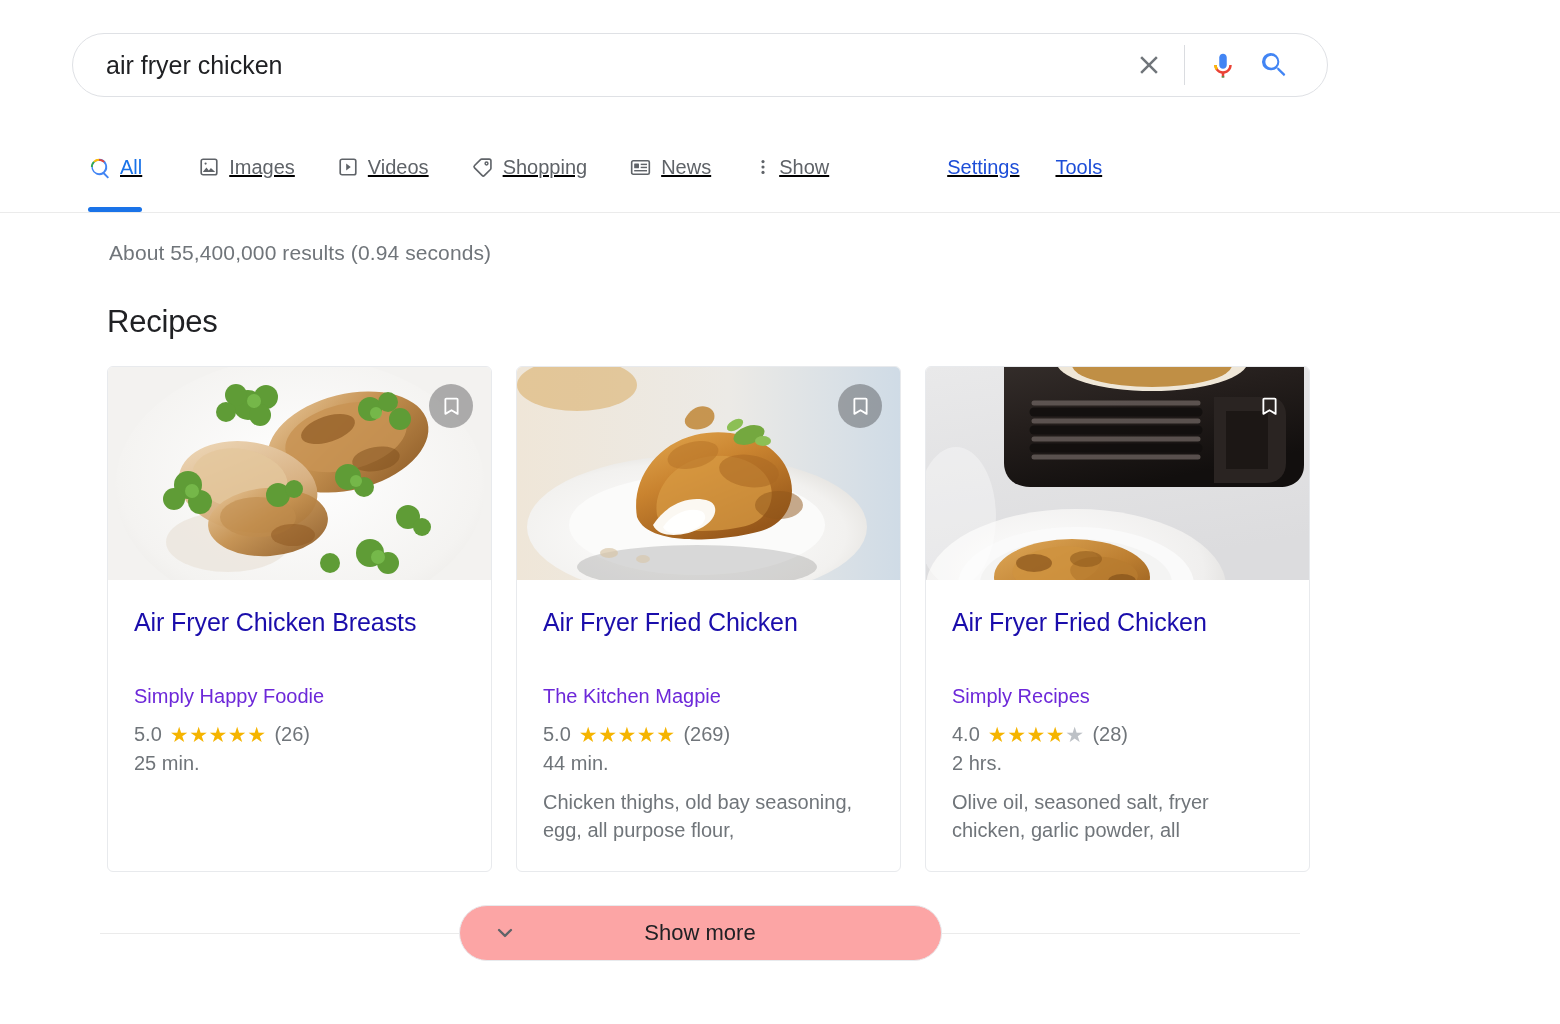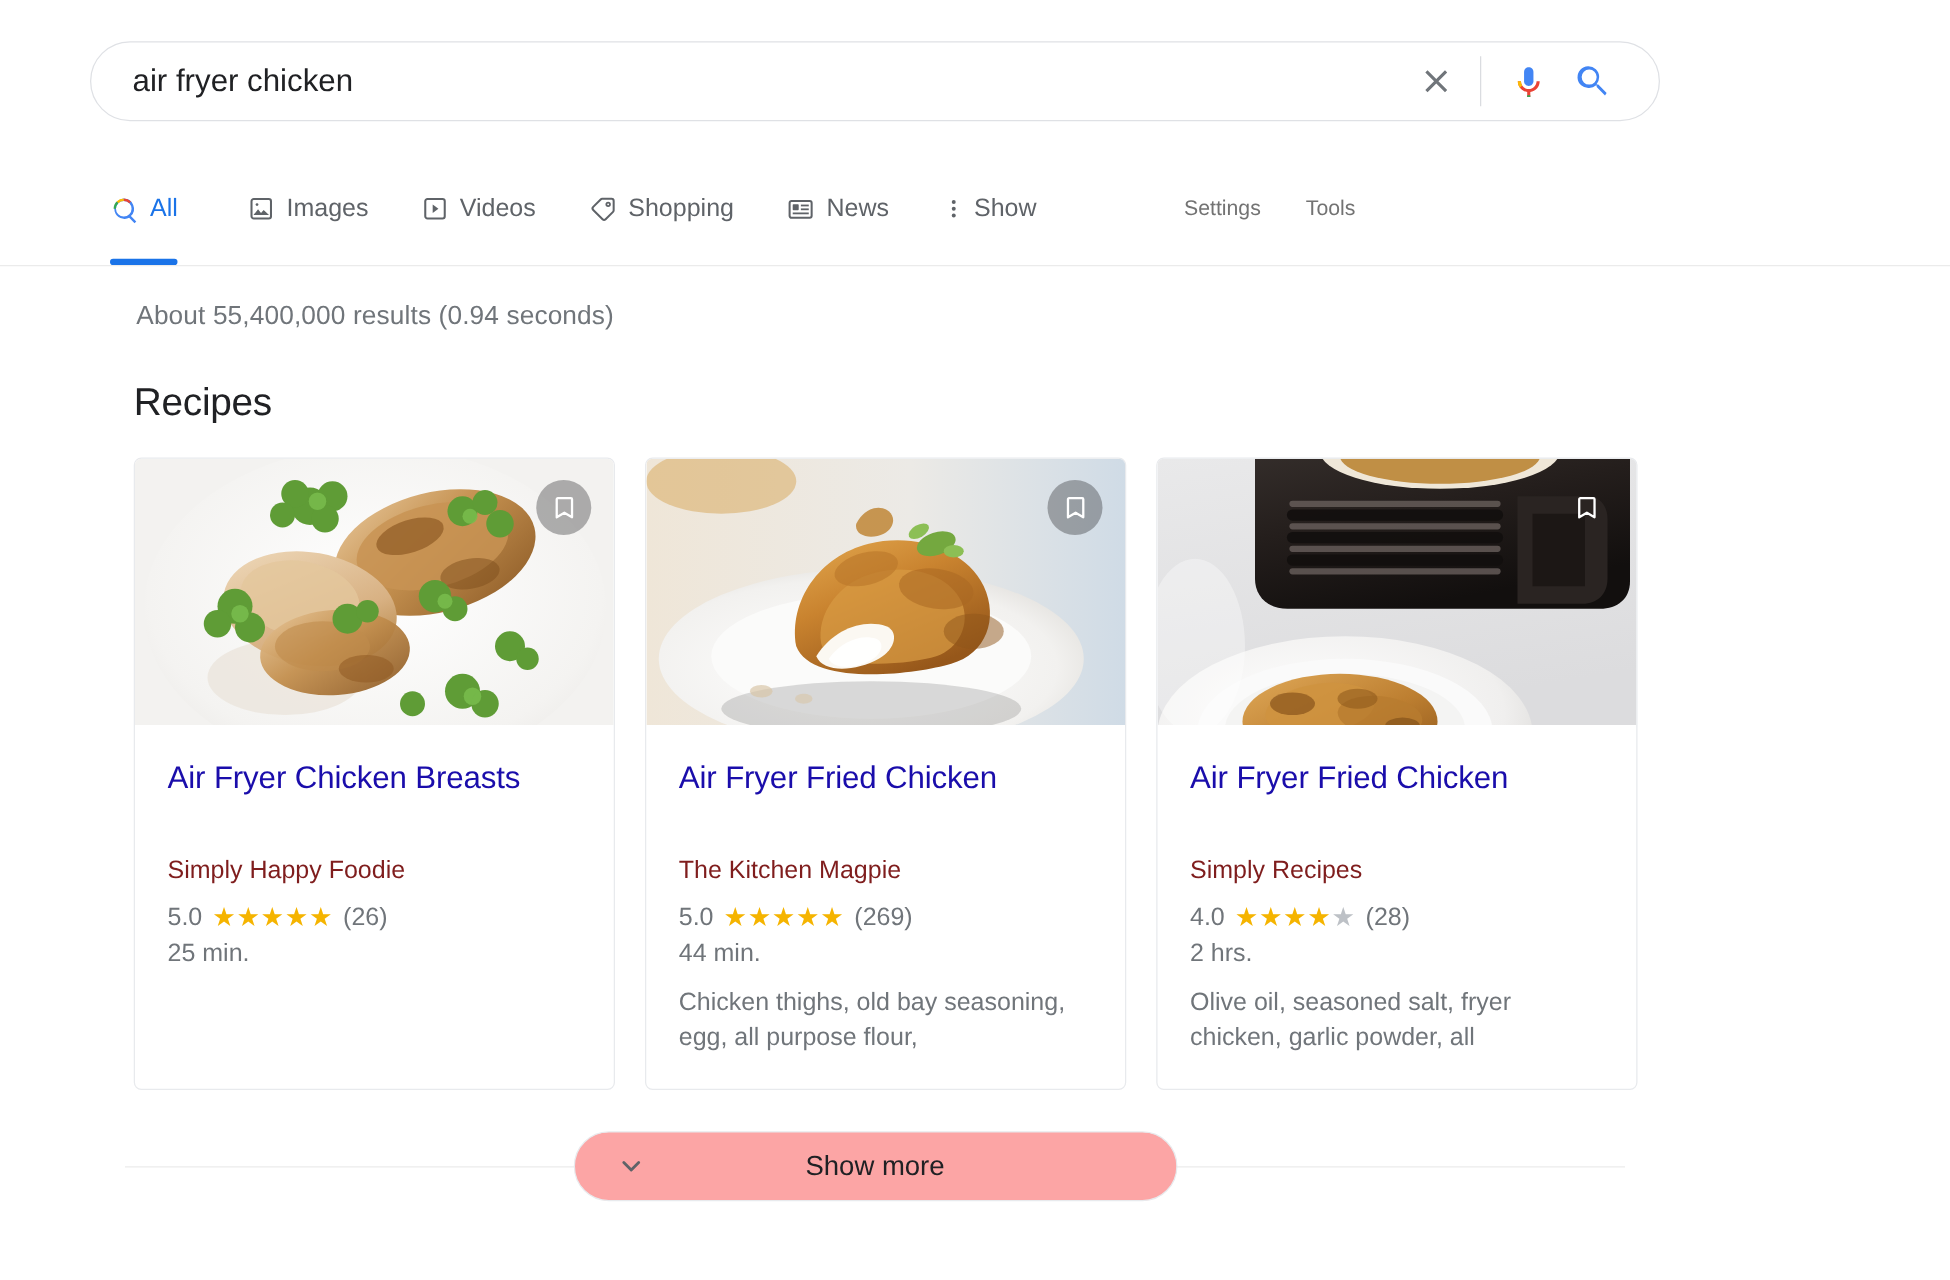--- a/index.html
+++ b/index.html
@@ -53,20 +53,21 @@
     left: 0; top: 143px;
     width: 1560px; height: 70px;
     border-bottom: 1px solid #ebebeb;
   }
   .nav-inner {
     position: relative;
     height: 100%;
     padding-left: 88px;
     display: flex;
     align-items: flex-start;
+    text-decoration: underline;
   }
   .tabs { display: flex; align-items: flex-start; height: 100%; }
   .tab {
     display: flex; align-items: center; gap: 9px;
     height: 48px;
     padding: 0 16px;
     margin-right: 10px;
     color: #5f6368;
     font-size: 20px;
     cursor: pointer;
@@ -85,22 +86,22 @@
     border-radius: 3px;
   }
   .tab .tab-icon { display: flex; align-items: center; }
   .tab-more { gap: 6px; }
   .nav-right {
     display: flex; align-items: center; gap: 0;
     margin-left: 74px;
     height: 48px;
   }
   .nav-right .nav-link {
-    color: #737373;
-    font-size: 17px;
+    color: #1d4ed8;
+    font-size: 20px;
     padding: 0 18px;
     cursor: pointer;
     white-space: nowrap;
   }
 
   
   .result-stats {
     position: absolute;
     left: 109px; top: 241px;
     font-size: 21px;
@@ -156,21 +157,21 @@
   .card-title {
     color: #1a0dab;
     font-size: 25px;
     line-height: 36px;
     letter-spacing: -.1px;
     height: 72px;
     overflow: hidden;
   }
   .card-source {
     margin-top: 7px;
-    color: #7f1d1d;
+    color: #6d28d9;
     font-size: 20px;
     line-height: 26px;
   }
   .card-rating {
     margin-top: 12px;
     display: flex;
     align-items: center;
     gap: 8px;
     color: #70757a;
     font-size: 20px;

